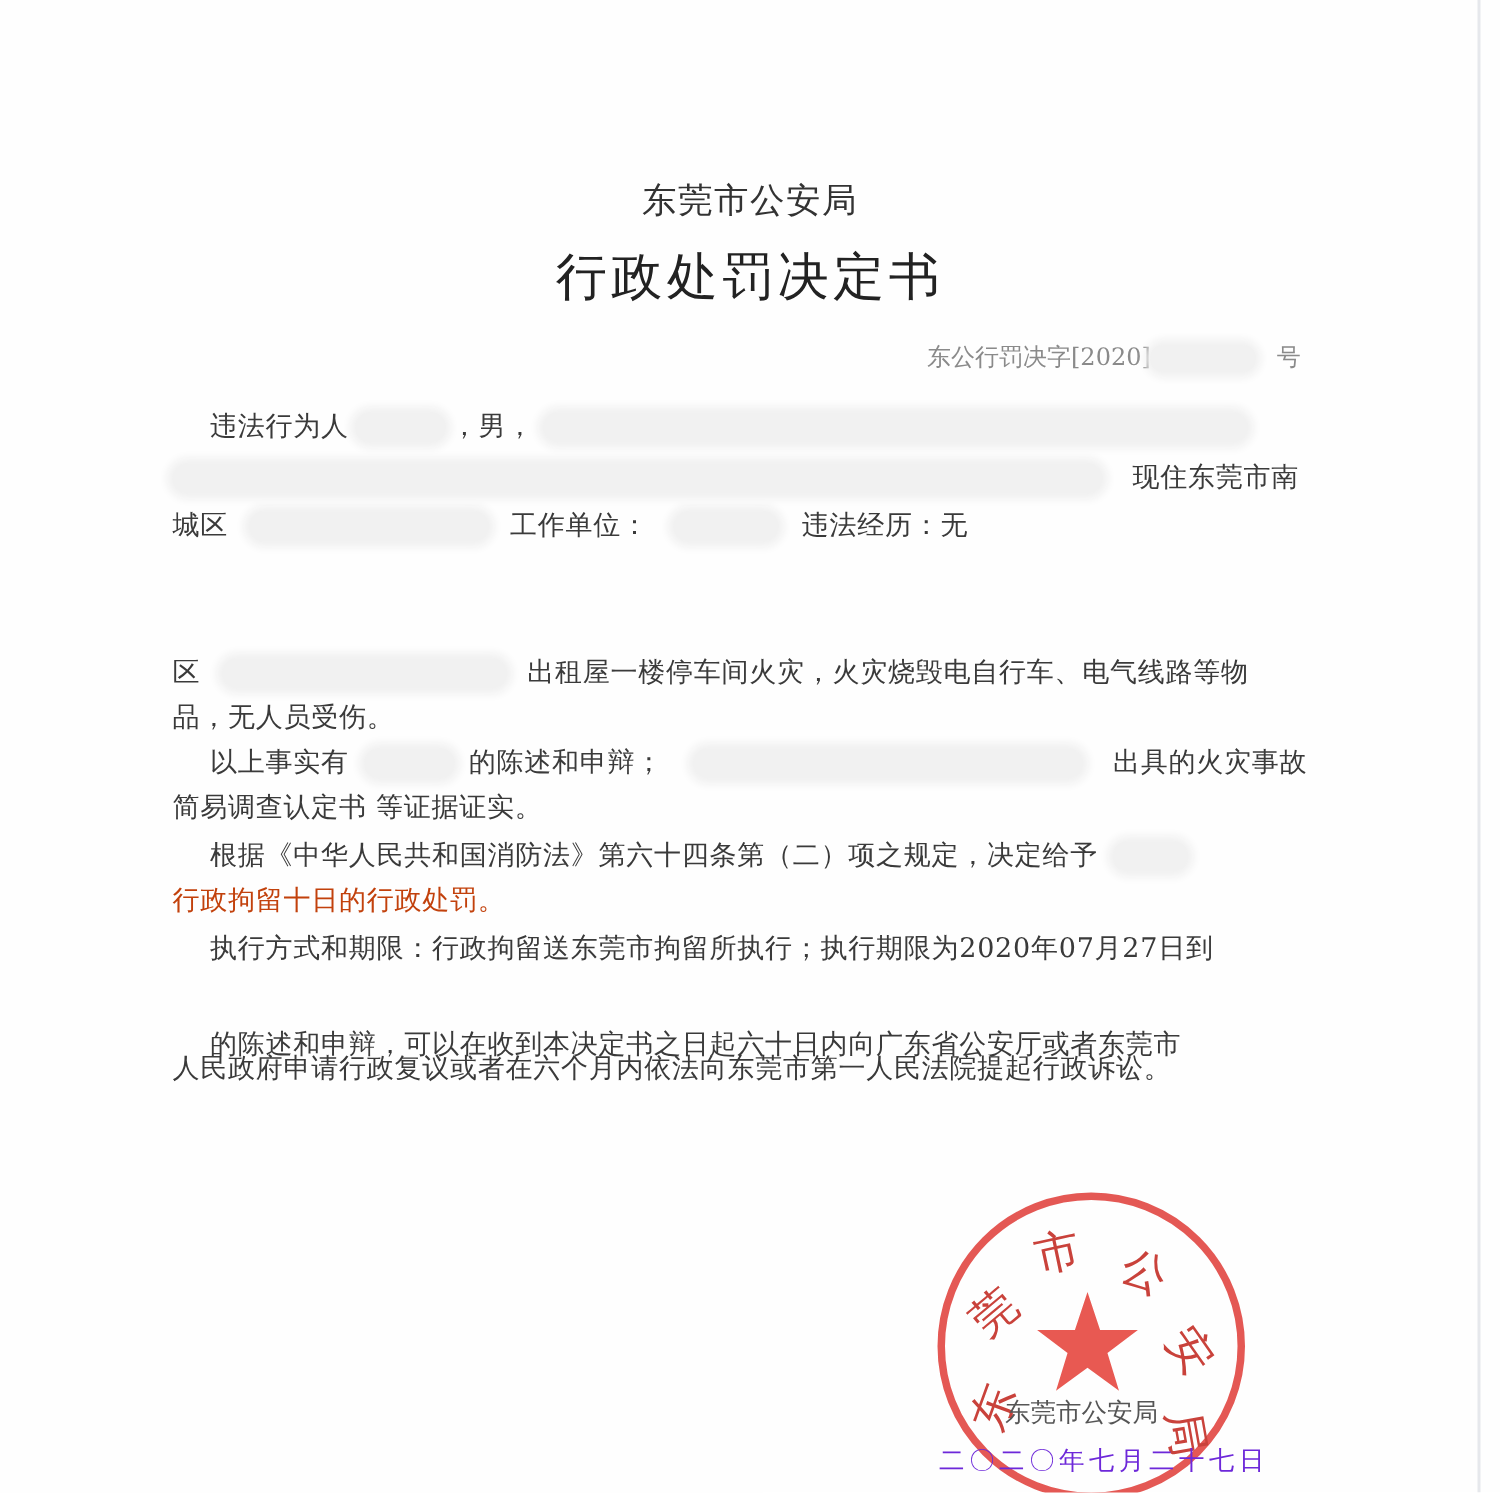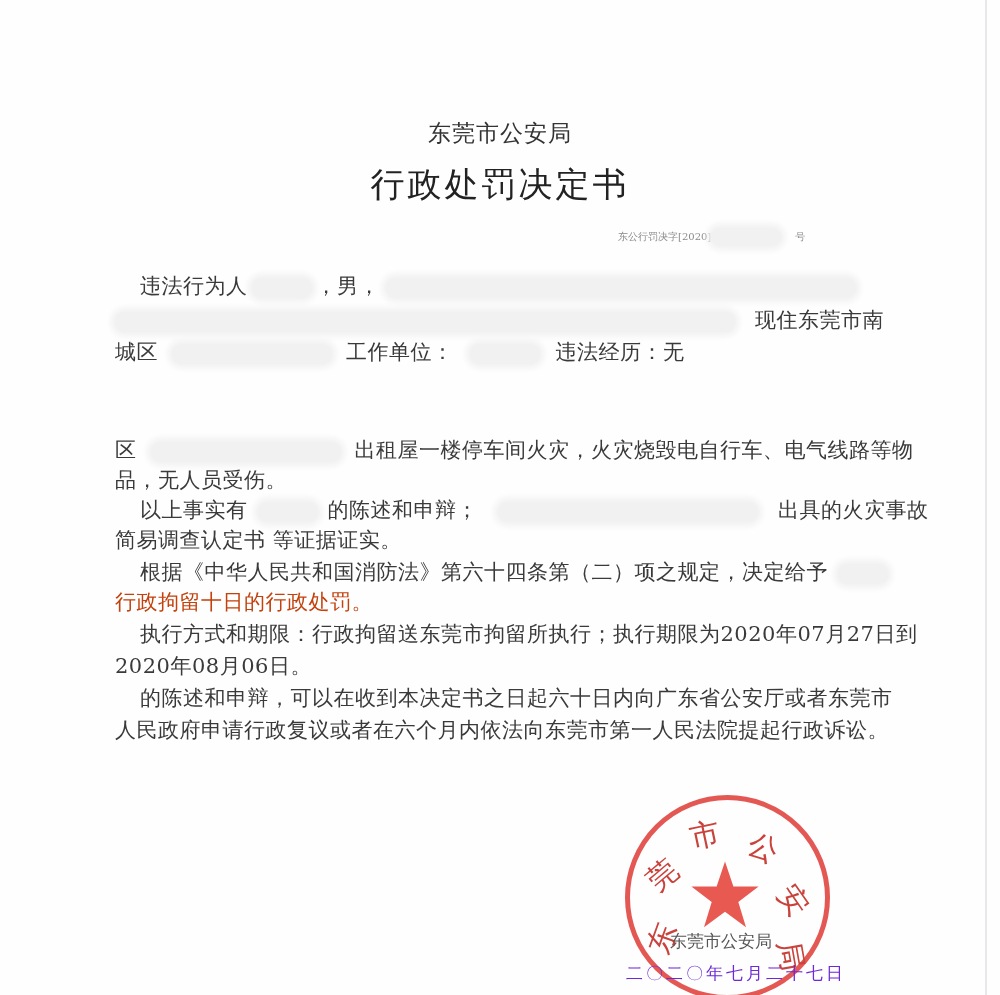--- a/index.html
+++ b/index.html
@@ -4,23 +4,23 @@
 <style>
   html, body { margin: 0; padding: 0; background: #ffffff; }
   body { width: 1000px; height: 995px; position: relative; overflow: hidden;
          font-family: "DejaVu Serif", "Liberation Serif", serif; color: #2a2a2a; }
   .page { position: absolute; left: 0; top: 0; width: 1000px; height: 995px; background: #fefefe; }
   .edge-line { position: absolute; left: 985px; top: 0; width: 2px; height: 995px; background: #e6e8ec; }
   .agency { position: absolute; top: 118px; left: 0; width: 1000px; text-align: center;
             font-size: 23px; letter-spacing: 1px; color: #333; }
   .title { position: absolute; top: 162px; left: 0; width: 1000px; text-align: center;
            font-size: 34px; letter-spacing: 3px; color: #222; }
-  .docno { position: absolute; top: 228px; left: 618px; font-size: 10px; color: #8a8a8a; }
+  .docno { position: absolute; top: 228px; left: 618px; font-size: 16px; color: #8a8a8a; }
   .docno .blur { display: inline-block; width: 70px; height: 18px; }
-  .line { position: absolute; font-size: 21px; color: #3a3a3a; white-space: nowrap; letter-spacing: 0.5px; }
+  .line { position: absolute; font-size: 18px; color: #3a3a3a; white-space: nowrap; letter-spacing: 0.5px; }
   .redact { display: inline-block; background: #f1f1f1; border-radius: 10px; vertical-align: middle;
             box-shadow: 0 0 6px 4px #f1f1f1; height: 20px; }
   .stamp { position: absolute; left: 625px; top: 795px; width: 205px; height: 205px;
            border: 5px solid #e0413c; border-radius: 50%; box-sizing: border-box; opacity: 0.88; }
   .stamp-char { position: absolute; color: #c9423b; font-size: 30px; font-family: "DejaVu Sans", sans-serif; }
   .star { position: absolute; left: 690px; top: 860px; width: 70px; height: 70px; }
   .sign { position: absolute; left: 670px; top: 930px; font-size: 17px; color: #555; }
   .sign-date { position: absolute; left: 626px; top: 962px; font-size: 17px; color: #6d28d9; letter-spacing: 3px; }
 </style>
 </head>
@@ -54,24 +54,23 @@
     <span>以上事实有</span><span class="redact" style="width:60px;margin:0 10px;"></span><span>的陈述和申辩；</span><span class="redact" style="width:260px;margin:0 20px;"></span><span>出具的火灾事故</span>
   </div>
   <div class="line" style="top:526px;left:115px;">简易调查认定书 等证据证实。</div>
 
   <div class="line" style="top:558px;left:140px;">
     <span>根据《中华人民共和国消防法》第六十四条第（二）项之规定，决定给予</span><span class="redact" style="width:50px;margin-left:10px;"></span>
   </div>
   <div class="line" style="top:588px;left:115px;color:#c2410c;">行政拘留十日的行政处罚。</div>
 
   <div class="line" style="top:620px;left:140px;">执行方式和期限：行政拘留送东莞市拘留所执行；执行期限为2020年07月27日到</div>
-  <div class="line" style="top:652px;left:115px;">2020年08月06日。</div>
 
   <div class="line" style="top:684px;left:140px;">的陈述和申辩，可以在收到本决定书之日起六十日内向广东省公安厅或者东莞市</div>
-  <div class="line" style="top:716px;left:115px;">人民政府申请行政复议或者在六个月内依法向东莞市第一人民法院提起行政诉讼。</div>
+  <div class="line" style="top:700px;left:115px;">人民政府申请行政复议或者在六个月内依法向东莞市第一人民法院提起行政诉讼。</div>
 
   <div class="stamp"></div>
   <span class="stamp-char" style="left:648px;top:918px;transform:rotate(-70deg);">东</span>
   <span class="stamp-char" style="left:648px;top:855px;transform:rotate(-40deg);">莞</span>
   <span class="stamp-char" style="left:690px;top:815px;transform:rotate(-12deg);">市</span>
   <span class="stamp-char" style="left:748px;top:828px;transform:rotate(25deg);">公</span>
   <span class="stamp-char" style="left:778px;top:880px;transform:rotate(55deg);">安</span>
   <span class="stamp-char" style="left:775px;top:935px;transform:rotate(80deg);">局</span>
   <svg class="star" viewBox="0 0 100 100">
     <polygon points="50,2 62,38 98,38 69,60 80,96 50,74 20,96 31,60 2,38 38,38" fill="#e5473f" opacity="0.9"></polygon>

